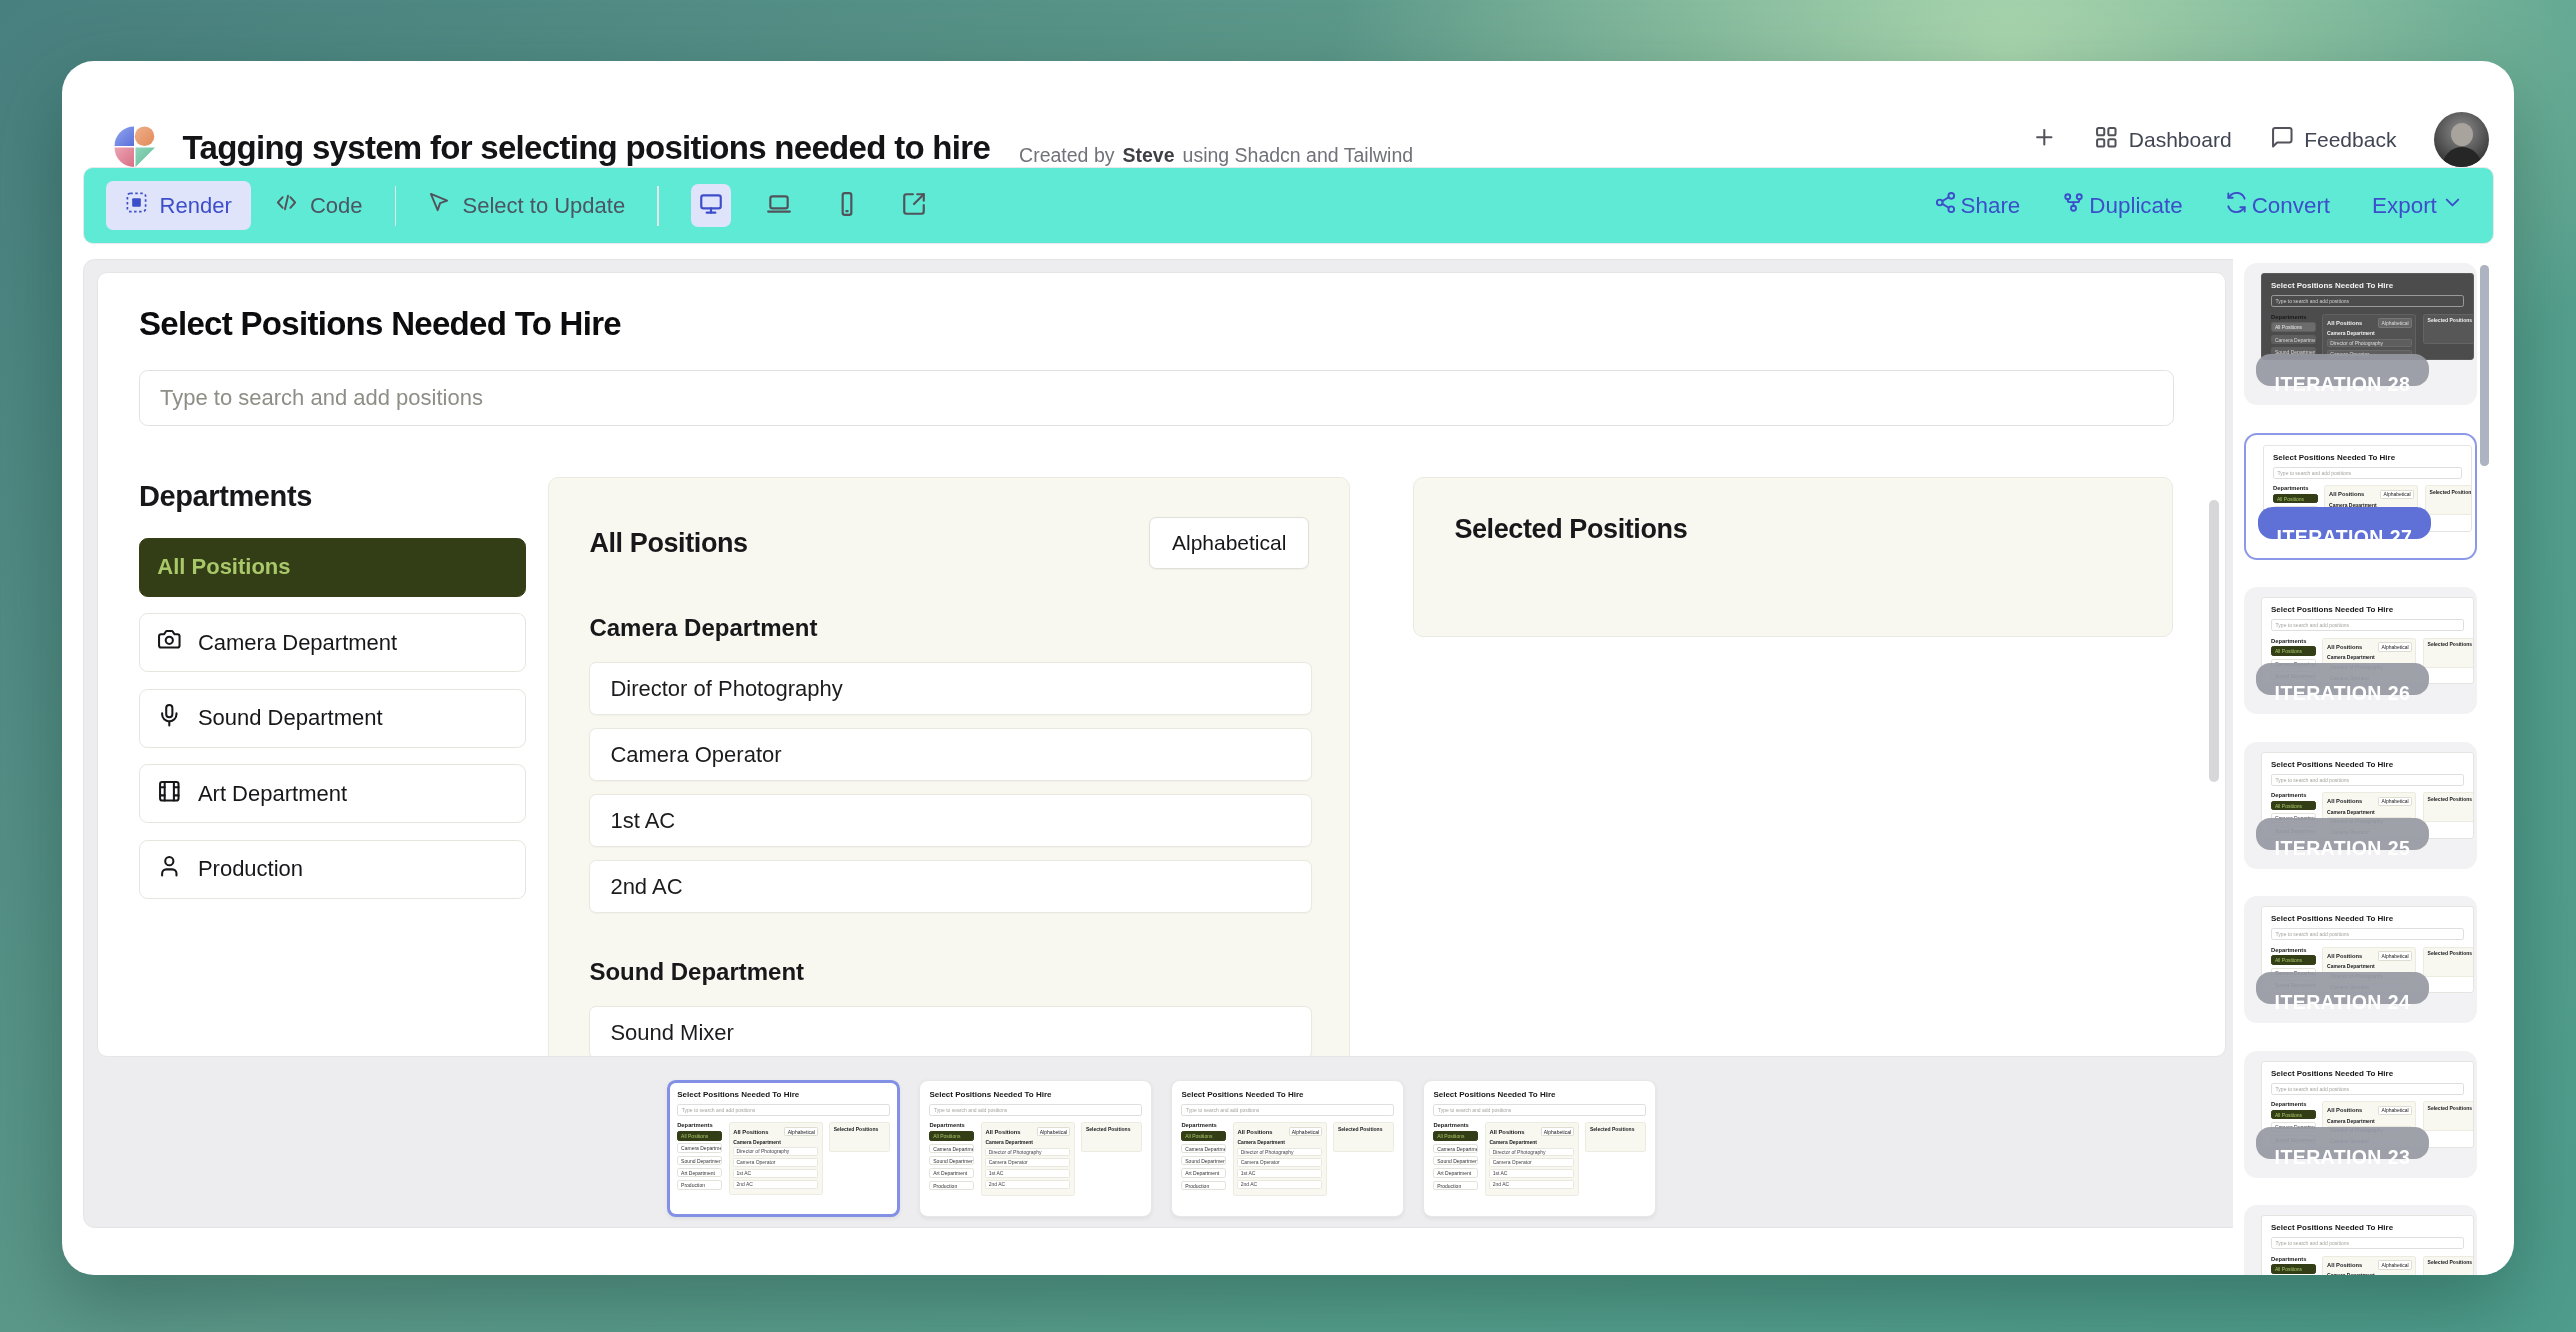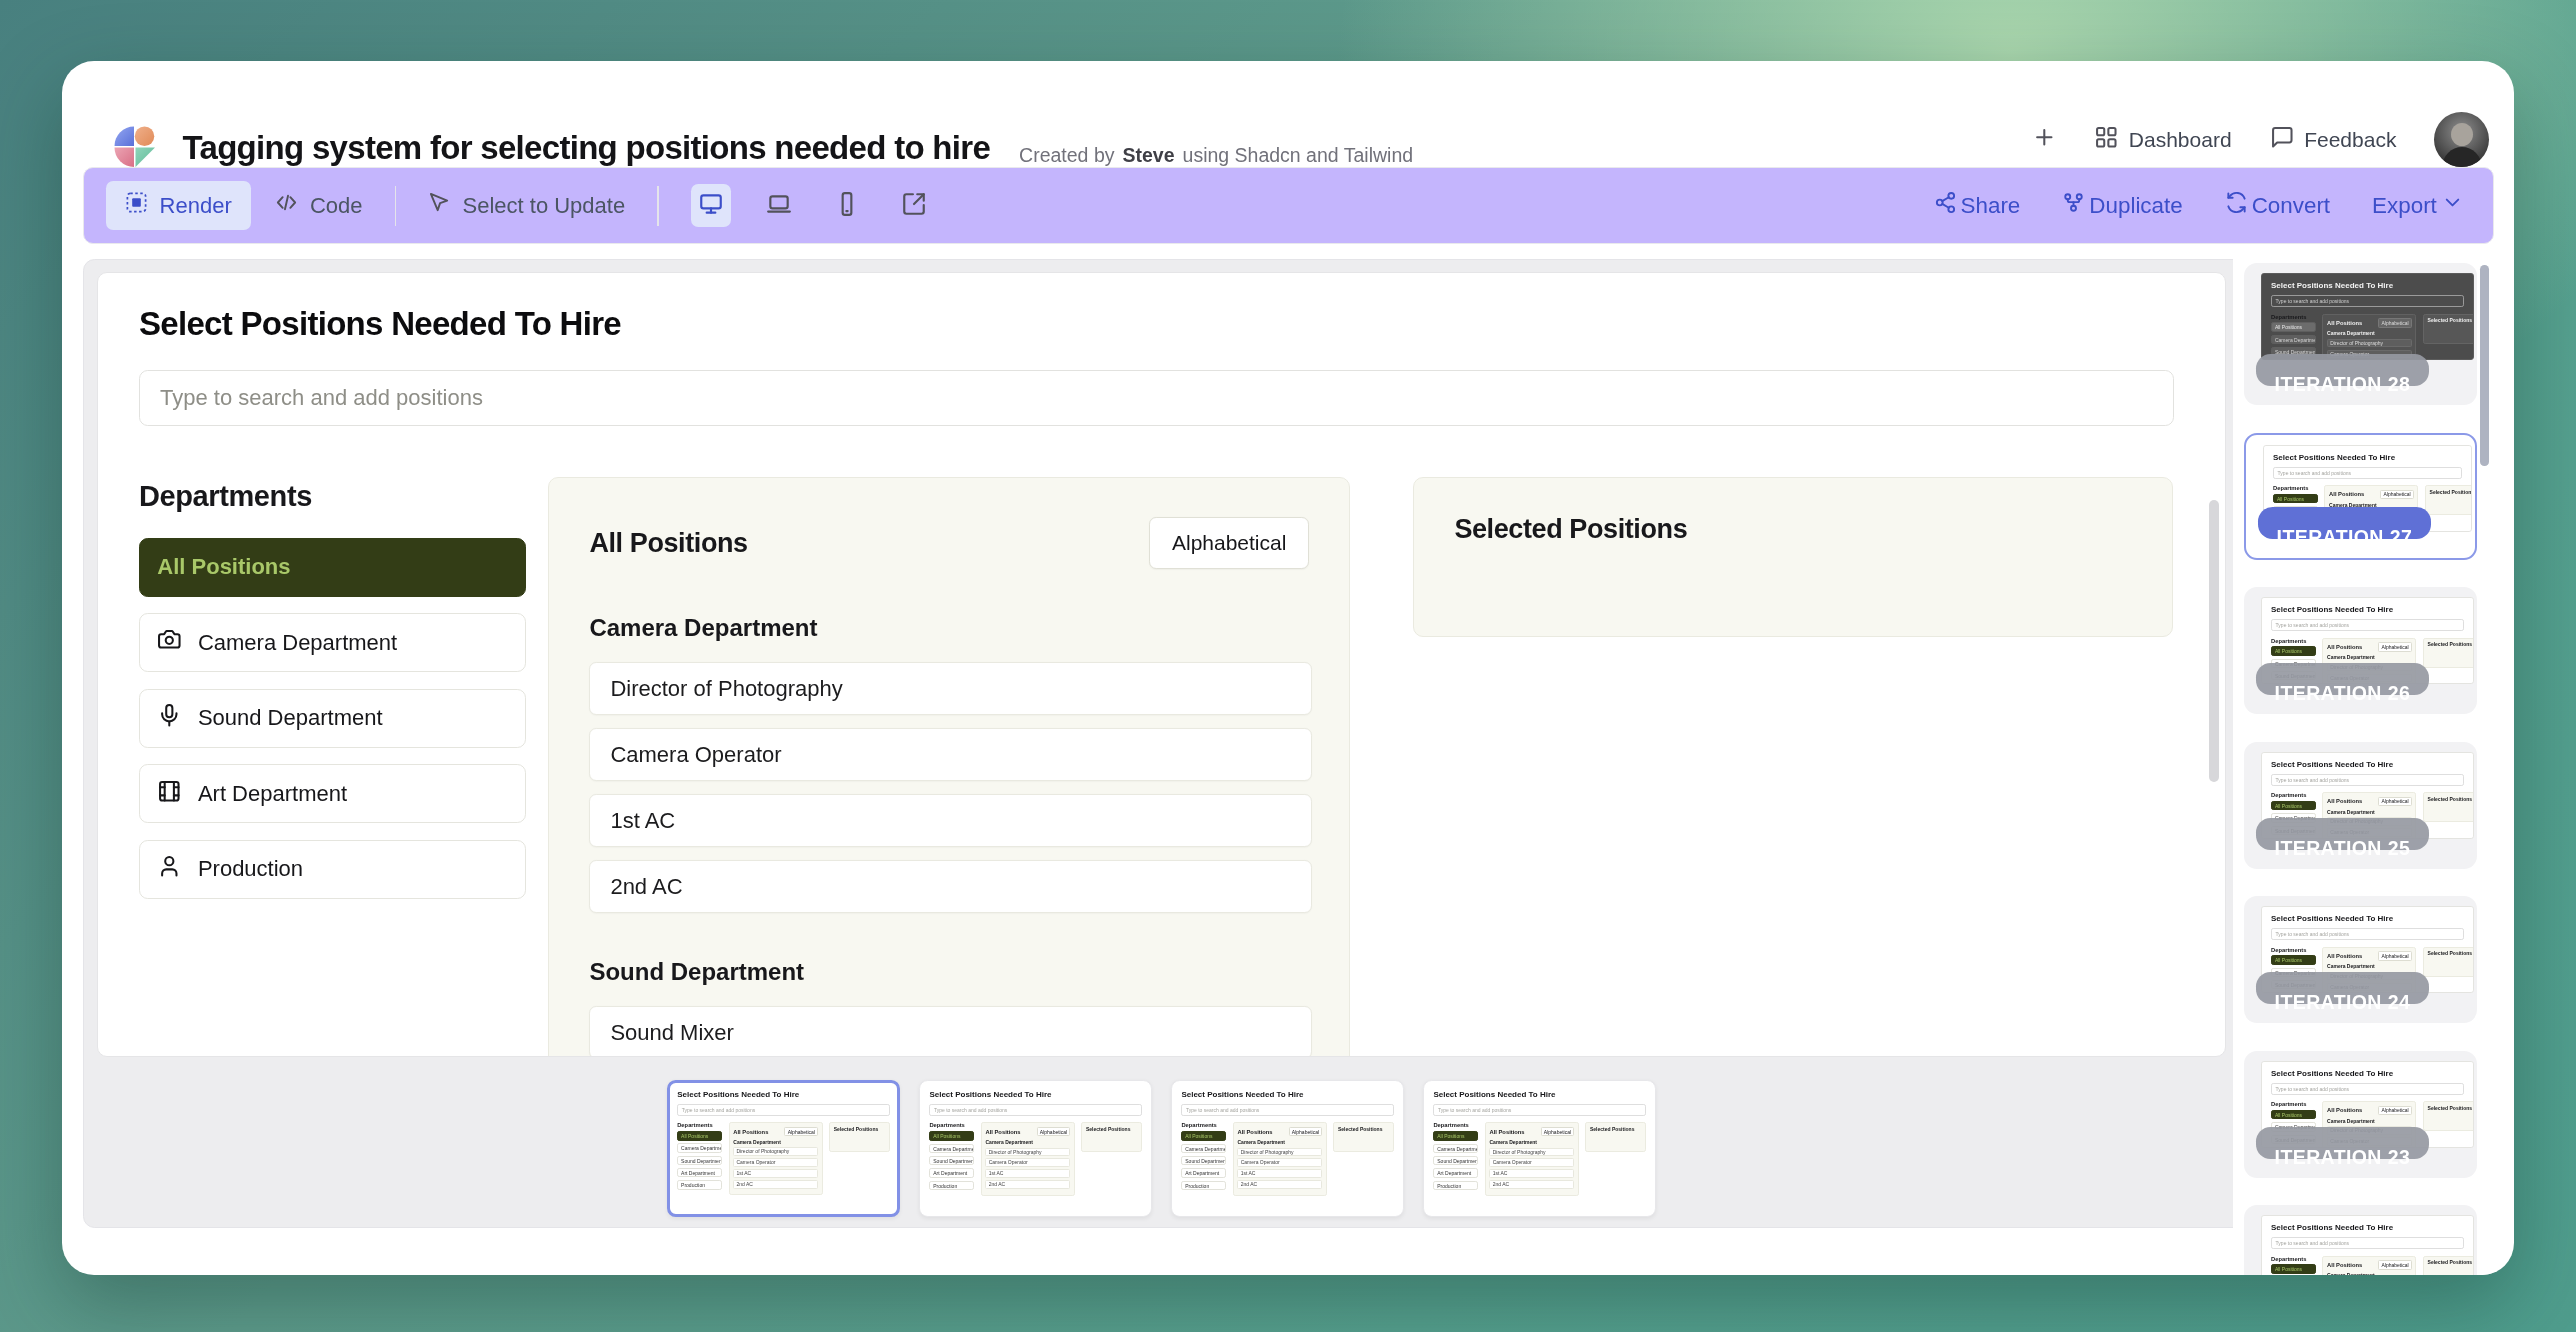--- a/index.html
+++ b/index.html
@@ -35,21 +35,21 @@
   .avatar { width: 55px; height: 55px; border-radius: 50%; position: relative; overflow: hidden;
             background: radial-gradient(circle at 50% 35%, #8f8f8f, #3a3a3a 75%); flex: none; cursor: pointer; }
   .avatar::before { content: ""; position: absolute; left: 50%; top: 11px; transform: translateX(-50%);
             width: 22px; height: 23px; border-radius: 50%; background: #a8a39c; }
   .avatar::after { content: ""; position: absolute; left: 50%; top: 35px; transform: translateX(-50%);
             width: 39px; height: 23px; border-radius: 19.5px 19.5px 0 0; background: #262626; }
   
   .toolbar {
     position: absolute; left: 21px; right: 20px; top: 106px; height: 77px;
     border: 1.4px solid #e9e9ed; border-radius: 10px;
-    display: flex; align-items: center; padding: 0 22px; background: #c4b5fd;
+    display: flex; align-items: center; padding: 0 22px; background: #5eead4;
   }
   .tbtn { display: flex; align-items: center; gap: 11.6px; background: none; border: none;
           font-family: inherit; font-size: 22px; color: #4b5563; cursor: pointer; white-space: nowrap; }
   .tbtn svg { width: 23px; height: 23px; stroke: #52525b; }
   .pill-active { background: #dfe4fb; color: #3c4ec9; border-radius: 7.2px; padding: 10px 19px; font-weight: 500; }
   .pill-active svg { stroke: #3c4ec9; }
   .tdiv { width: 1.4px; height: 40px; background: #e5e5ea; margin: 0 32px; flex: none; }
   .dev-group { display: flex; align-items: center; gap: 27.5px; }
   .dev { background: none; border: none; cursor: pointer; display: flex; padding: 7.2px; }
   .dev svg { width: 26px; height: 26px; stroke: #52525b; }

